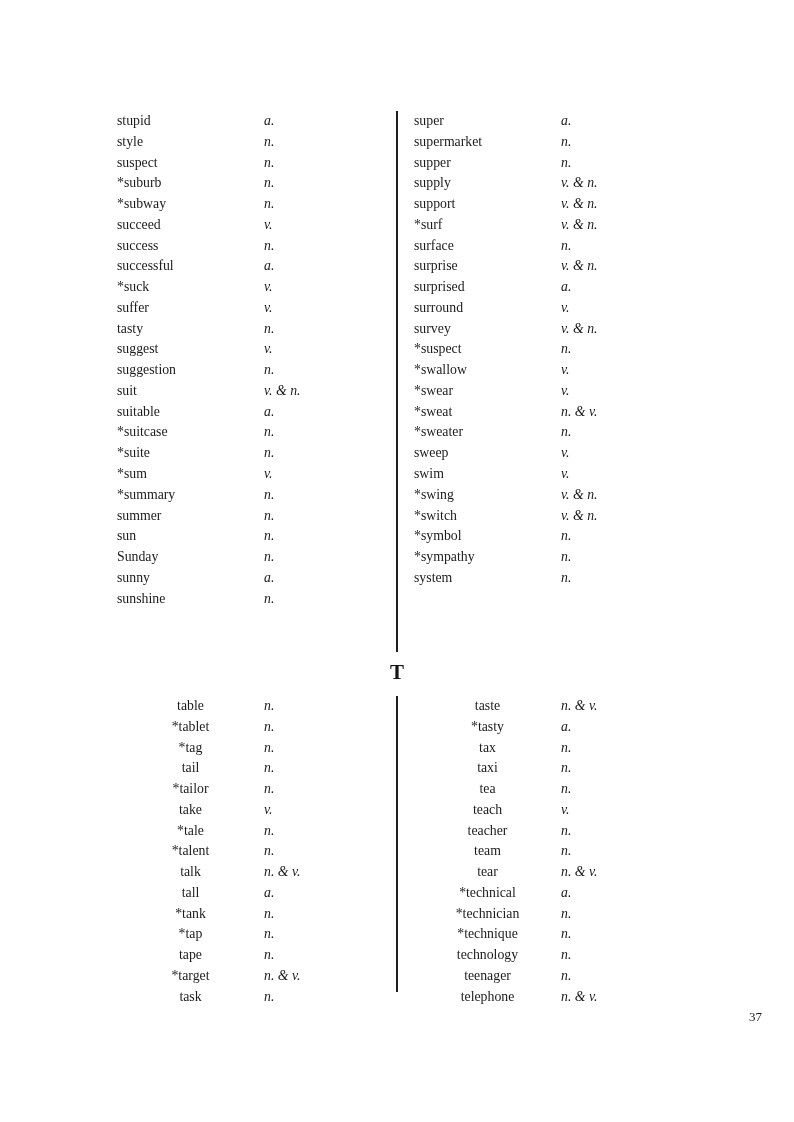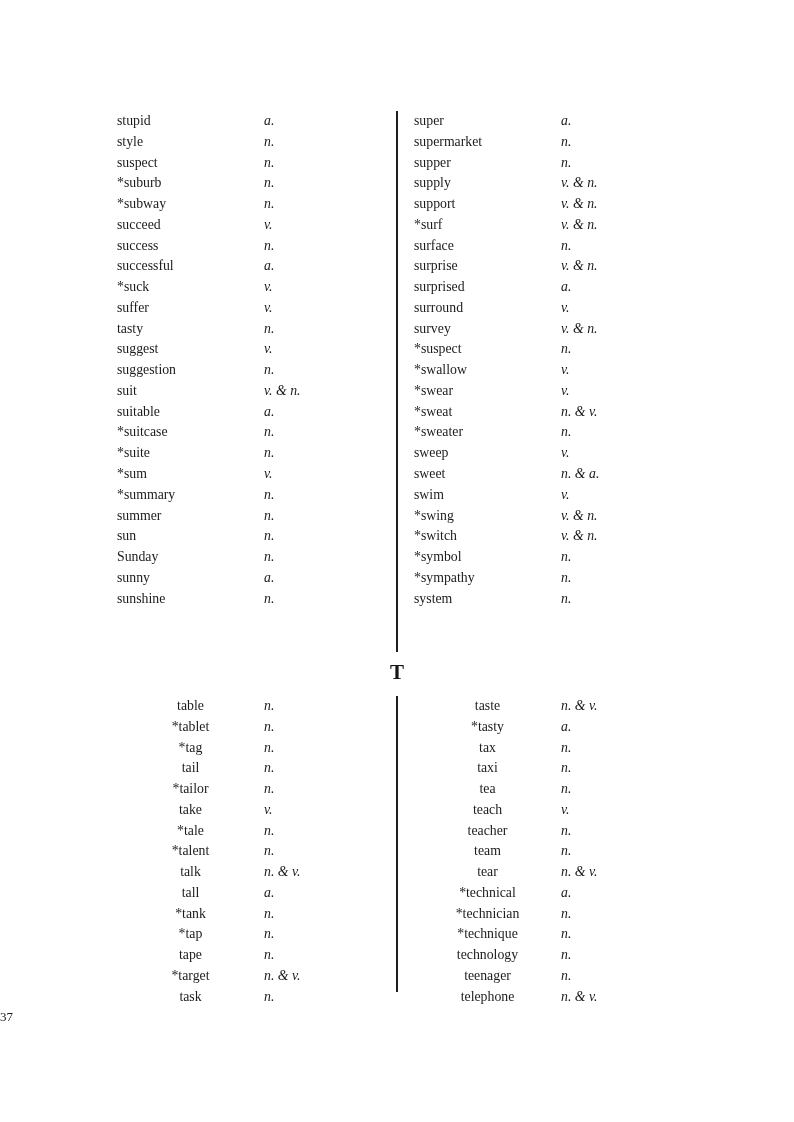--- a/index.html
+++ b/index.html
@@ -68,21 +68,21 @@
     font-size: 21px;
     font-weight: bold;
     line-height: 24px;
     color: #161616;
   }
   .page-footer {
     position: absolute;
     top: 1009px;
     left: 0;
     width: 762px;
-    text-align: left;
+    text-align: right;
     font-size: 13px;
     color: #1b1b1b;
   }
 </style>
 </head>
 <body>
 
 <div class="page">
 
   <section class="word-section" id="section-1">
@@ -248,24 +248,20 @@
         </div>
         <div class="row">
           <span class="word">*sweater</span>
           <span class="pos">n.</span>
         </div>
         <div class="row">
           <span class="word">sweep</span>
           <span class="pos">v.</span>
         </div>
         <div class="row">
-          <span class="word">sweet</span>
-          <span class="pos">n. &amp; a.</span>
-        </div>
-        <div class="row">
           <span class="word">swim</span>
           <span class="pos">v.</span>
         </div>
         <div class="row">
           <span class="word">*swing</span>
           <span class="pos">v. &amp; n.</span>
         </div>
         <div class="row">
           <span class="word">*switch</span>
           <span class="pos">v. &amp; n.</span>

